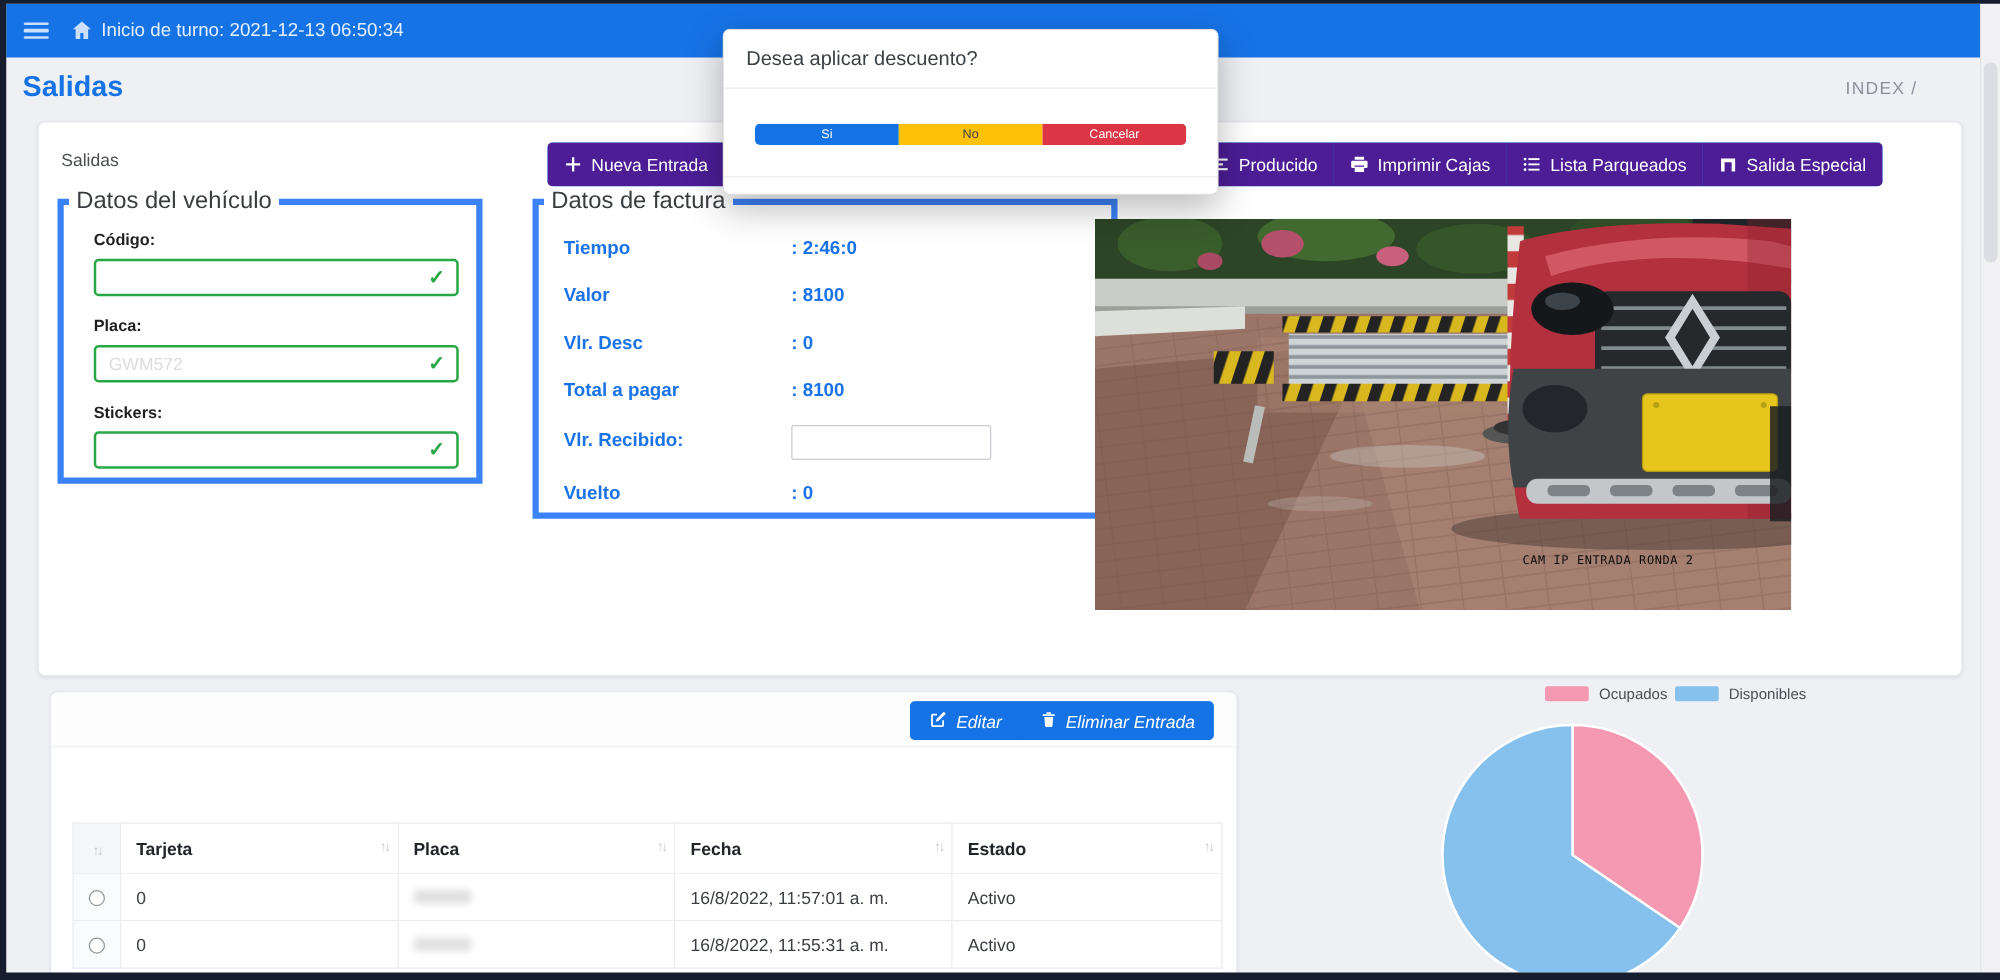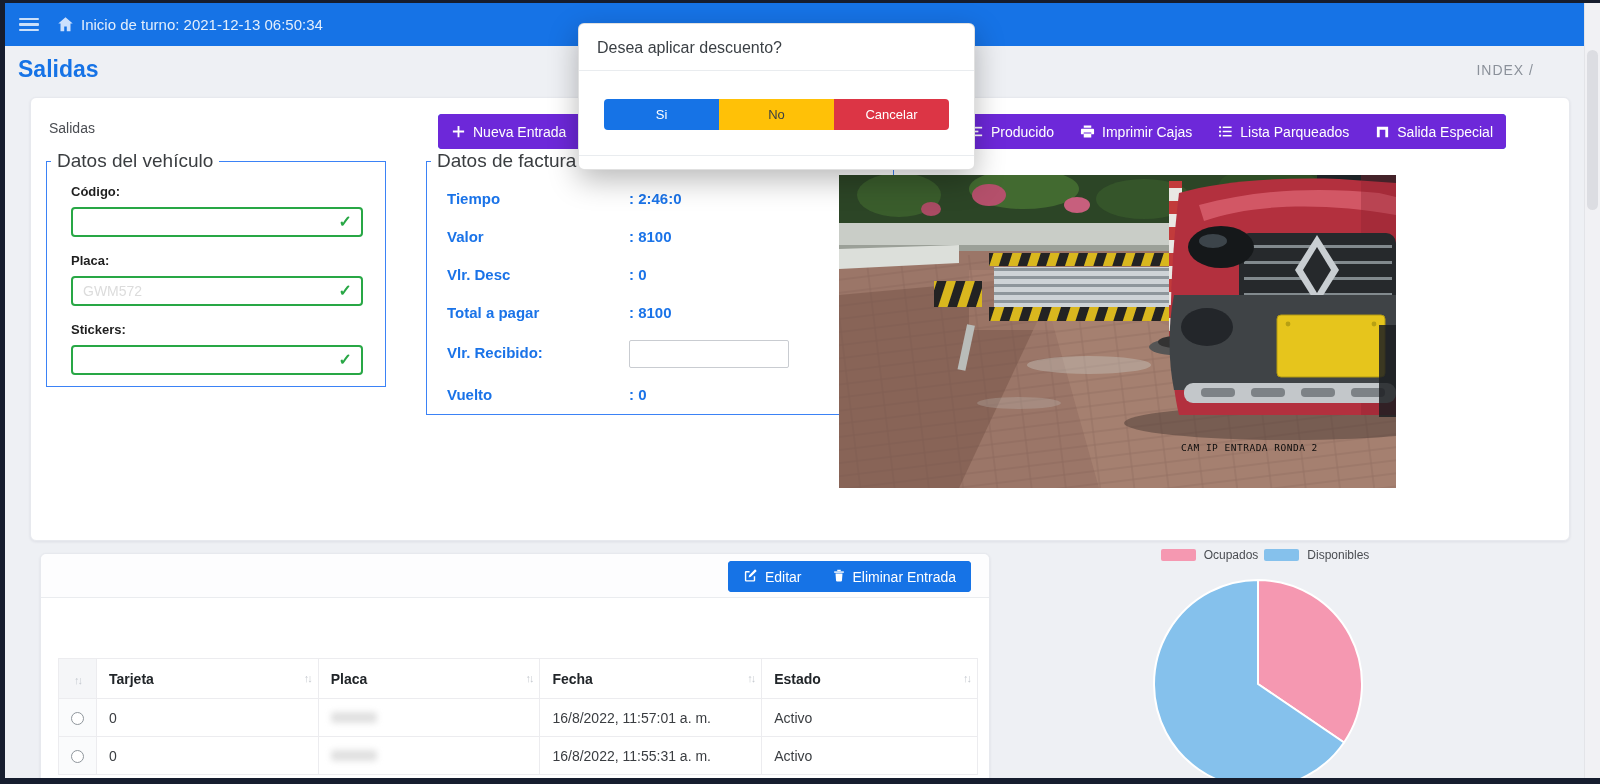--- a/index.html
+++ b/index.html
@@ -28,60 +28,60 @@
   .content { position:absolute; left:5px; top:46px; right:16px; bottom:6px; overflow:hidden; }
   .page-title { position:absolute; left:13px; top:10px; font-size:23px; font-weight:700; color:#1673e6; }
   .breadcrumb { position:absolute; right:50px; top:16px; font-size:14px; color:#8b919a; letter-spacing:1px; }
 
   .card { background:#fff; border:1px solid #e7e9ee; border-radius:6px; box-shadow:0 1px 3px rgba(20,30,60,.08); position:absolute; }
   .card1 { left:25px; top:51px; width:1540px; height:444px; }
   .card1-header-label { position:absolute; left:18px; top:22px; font-size:14px; color:#4a4d52; }
 
   
   .toolbar { position:absolute; left:407px; top:16px; width:1068px; height:35px; background:#1673e6; border-radius:4px; display:flex; align-items:stretch; overflow:hidden; }
-  .tbtn { background:#6d28d9; border:none; color:#fff; font-size:14px; font-family:inherit; display:flex; align-items:center; gap:7px; padding:0 13px; cursor:pointer; white-space:nowrap; }
+  .tbtn { background:#4c1d95; border:none; color:#fff; font-size:14px; font-family:inherit; display:flex; align-items:center; gap:7px; padding:0 13px; cursor:pointer; white-space:nowrap; }
   .tbtn .i { display:flex; align-items:center; }
   .tb-fill { flex:1; }
 
   
-  fieldset { position:absolute; border:1px solid #3b82f6; background:#fff; }
+  fieldset { position:absolute; border:5px solid #3b82f6; background:#fff; }
   legend { font-size:19px; color:#3a3d40; padding:0 6px; margin-left:4px; font-weight:400; }
   .fs-vehicle { left:15px; top:52px; width:340px; height:237px; }
   .fs-invoice { left:395px; top:52px; width:468px; height:265px; }
   .vfield { position:absolute; left:24px; width:292px; }
   .vfield .lbl { font-size:13px; font-weight:700; color:#1f1f1f; display:block; margin-bottom:8px; }
   .vinput-wrap { position:relative; }
   .vinput { width:292px; height:30px; border:2px solid #28a745; border-radius:4px; padding:0 30px 0 10px; font-size:14px; font-family:inherit; color:#333; outline:none; }
   .vinput::placeholder { color:#dcdcdc; }
   .vcheck { position:absolute; right:11px; top:5px; color:#28a745; font-size:16px; font-weight:700; }
 
   .inv-row { position:absolute; left:20px; right:14px; height:30px; }
   .inv-lbl { position:absolute; left:0; top:0; font-size:15px; font-weight:700; color:#1a73e8; }
   .inv-val { position:absolute; left:182px; top:0; font-size:15px; font-weight:700; color:#1a73e8; }
   .inv-input { position:absolute; left:182px; top:-4px; width:160px; height:28px; border:1px solid #c9ccd1; border-radius:2px; padding:0 8px; font-size:14px; font-family:inherit; outline:none; }
 
-  .photo { position:absolute; left:808px; top:77px; width:646px; height:313px; overflow:hidden; }
+  .photo { position:absolute; left:845px; top:77px; width:646px; height:313px; overflow:hidden; }
 
   
   .modal { position:absolute; left:578px; top:23px; width:397px; background:#fff; border:1px solid rgba(0,0,0,.12); border-radius:6px; box-shadow:0 10px 30px rgba(0,0,0,.28); z-index:500; }
   .modal-header { padding:15px 18px 13px; border-bottom:1px solid #e9ecef; }
   .modal-title { font-size:16px; color:#3a3f44; }
   .modal-body { padding:28px 25px 25px; }
   .btn-group { display:flex; border-radius:4px; overflow:hidden; }
-  .mbtn { flex:1; height:31px; border:none; font-size:13px; font-family:inherit; cursor:pointer; }
+  .mbtn { flex:1; height:17px; border:none; font-size:10px; font-family:inherit; cursor:pointer; }
   .mbtn-si { background:#1673e6; color:#fff; }
   .mbtn-no { background:#ffc107; color:#3c4043; }
   .mbtn-cancel { background:#dc3545; color:#fff; }
   .modal-footer { border-top:1px solid #e9ecef; height:14px; }
 
   
   .card2 { left:35px; top:507px; width:950px; height:400px; }
   .card2-header { position:relative; height:44px; background:#fdfdfe; border-bottom:1px solid #eaecef; border-radius:6px 6px 0 0; }
   .action-group { position:absolute; right:18px; top:7px; height:31px; background:#1673e6; border-radius:4px; display:flex; overflow:hidden; }
-  .abtn { background:#1673e6; border:none; color:#fff; font-size:14px; font-family:inherit; display:flex; align-items:center; gap:7px; padding:16px 15px; cursor:pointer; }
+  .abtn { background:#1673e6; border:none; color:#fff; font-size:14px; font-family:inherit; display:flex; align-items:center; gap:7px; padding:16px 15px; cursor:pointer;font-style:italic; }
 
   .controls { position:absolute; left:17px; right:13px; top:66px; height:28px; display:flex; align-items:center; font-size:14px; color:#333; }
   .len-select { position:relative; width:56px; height:27px; border:1px solid #b4bac0; border-radius:4px; margin:0 8px; font-size:13px; color:#333; display:flex; align-items:center; padding-left:9px; cursor:pointer; background:#fff; }
   .len-arrows { position:absolute; right:6px; top:6px; display:flex; flex-direction:column; gap:2px; }
   .len-arrows i { display:block; width:0; height:0; border-left:3.5px solid transparent; border-right:3.5px solid transparent; }
   .len-arrows .up { border-bottom:4px solid #555; }
   .len-arrows .dn { border-top:4px solid #555; }
   .spacer { flex:1; }
   .search-lbl { margin-right:8px; }
   .search-input { width:140px; height:27px; border:1px solid #cfd4da; border-radius:3px; padding:0 8px; font-size:13px; font-family:inherit; outline:none; background:#fff; }
@@ -91,21 +91,21 @@
   table.dt th { height:40px; text-align:left; padding:0 26px 0 12px; font-weight:700; color:#212529; position:relative; background:#fff; }
   table.dt th.sel-col { background:#f5f6f8; padding:0; text-align:center; }
   table.dt td { height:38px; padding:0 12px; color:#3a3d41; background:#fff; }
   table.dt td.sel-col { background:#fafbfc; text-align:center; padding:0; }
   .sort { position:absolute; right:7px; top:13px; font-size:11px; color:#c6cad0; letter-spacing:-2px; }
   .sort-center { font-size:11px; color:#c6cad0; letter-spacing:-2px; }
   .radio { display:inline-block; width:13px; height:13px; border:1px solid #8f969c; border-radius:50%; background:#fff; vertical-align:middle; cursor:pointer; }
   .smudge { width:46px; height:11px; background:#c7c7c7; filter:blur(3px); opacity:.55; border-radius:3px; }
 
   
-  .legend { position:absolute; left:1080px; top:502px; width:360px; display:flex; justify-content:center; gap:6px; align-items:center; }
+  .legend { position:absolute; left:1080px; top:502px; width:360px; display:flex; justify-content:flex-end; gap:6px; align-items:center; }
   .legend-item { display:flex; align-items:center; gap:8px; cursor:pointer; }
   .sw { width:35px; height:12px; border-radius:2px; display:inline-block; }
   .legend-lbl { font-size:12px; color:#4a4d52; }
   .pie-svg { position:absolute; left:1145px; top:530px; }
 </style>
 </head>
 <body>
 
 <div class="navbar">
   <div class="hamburger">

